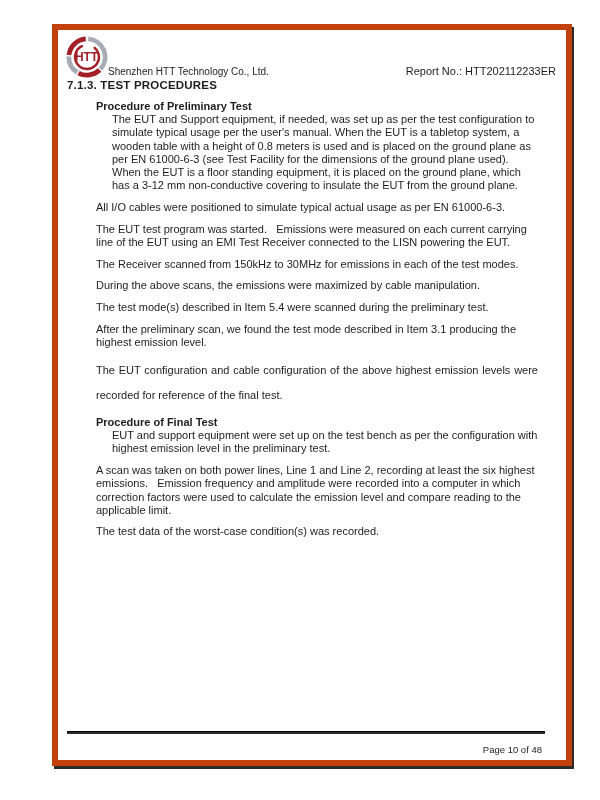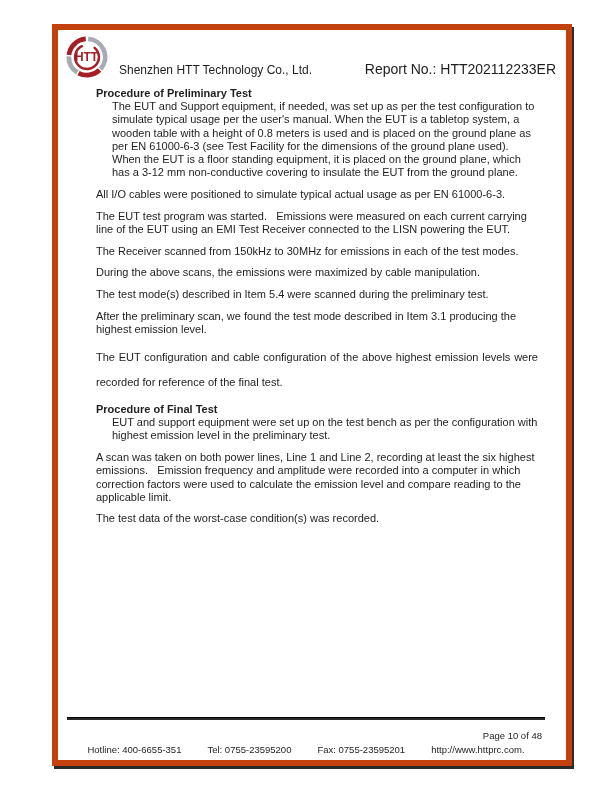--- a/index.html
+++ b/index.html
@@ -18,27 +18,27 @@
     box-shadow: 2px 3px 0 #2b2b2b;
     padding: 4px 8px 0 8px;
   }
   .header-row {
     display: flex;
     align-items: flex-end;
     padding: 2px 2px 0 0;
   }
   .logo { width: 42px; height: 42px; flex: 0 0 auto; }
   .company-name {
-    font-size: 12px;
-    margin-left: 11px;
+    font-size: 10px;
+    margin-left: 0;
     padding-bottom: 1px;
     white-space: nowrap;
   }
   .report-no {
-    font-size: 14px;
+    font-size: 11px;
     margin-left: auto;
     padding-bottom: 1px;
     white-space: nowrap;
   }
   .section-title {
     font-size: 11.5px;
     font-weight: bold;
     margin: 1px 0 0 1px;
     letter-spacing: 0.2px;
   }
@@ -98,41 +98,36 @@
       <path d="M 23.3 3.05 A 19 19 0 0 1 36.1 34.7" fill="none" stroke="var(--logo-gray,#A7ACB4)" stroke-width="5"></path>
       <path d="M 35.2 35.7 A 19 19 0 0 1 13.1 38.8" fill="none" stroke="var(--logo-red,#A32026)" stroke-width="5"></path>
       <path d="M 11.9 38.1 A 19 19 0 0 1 3.0 21.3" fill="none" stroke="var(--logo-gray,#A7ACB4)" stroke-width="5"></path>
       <path d="M 16.7 10.7 A 12.5 12.5 0 1 0 30.0 12.4" fill="none" stroke="var(--logo-red,#A32026)" stroke-width="2.6" stroke-linecap="round"></path>
       <text x="21.5" y="26.5" text-anchor="middle" font-size="12.5" font-weight="bold" font-family="Liberation Sans, DejaVu Sans, sans-serif" fill="var(--logo-red,#A32026)">HTT</text>
     </svg>
     <span class="company-name">Shenzhen HTT Technology Co., Ltd.</span>
     <span class="report-no">Report No.: HTT202112233ER</span>
   </div>
 
+  <div class="section-title">7.1.3. TEST PROCEDURES</div>
 
   <div class="content">
     <p class="h">Procedure of Preliminary Test</p>
     <p class="after-h">The EUT and Support equipment, if needed, was set up as per the test configuration to simulate typical usage per the user's manual. When the EUT is a tabletop system, a wooden table with a height of 0.8 meters is used and is placed on the ground plane as per EN 61000-6-3 (see Test Facility for the dimensions of the ground plane used). When the EUT is a floor standing equipment, it is placed on the ground plane, which has a 3-12 mm non-conductive covering to insulate the EUT from the ground plane.</p>
     <p>All I/O cables were positioned to simulate typical actual usage as per EN 61000-6-3.</p>
     <p>The EUT test program was started.   Emissions were measured on each current carrying line of the EUT using an EMI Test Receiver connected to the LISN powering the EUT.</p>
     <p>The Receiver scanned from 150kHz to 30MHz for emissions in each of the test modes.</p>
     <p>During the above scans, the emissions were maximized by cable manipulation.</p>
     <p>The test mode(s) described in Item 5.4 were scanned during the preliminary test.</p>
     <p>After the preliminary scan, we found the test mode described in Item 3.1 producing the highest emission level.</p>
     <p class="wide">The EUT configuration and cable configuration of the above highest emission levels were recorded for reference of the final test.</p>
     <p class="h">Procedure of Final Test</p>
     <p class="after-h">EUT and support equipment were set up on the test bench as per the configuration with highest emission level in the preliminary test.</p>
     <p>A scan was taken on both power lines, Line 1 and Line 2, recording at least the six highest emissions.   Emission frequency and amplitude were recorded into a computer in which correction factors were used to calculate the emission level and compare reading to the applicable limit.</p>
     <p>The test data of the worst-case condition(s) was recorded.</p>
   </div>
 
   <div class="footer">
     <div class="footer-rule"></div>
     <div class="page-num">Page 10 of 48</div>
-    <div class="contacts">
-      <span>Hotline: 400-6655-351</span>
-      <span>Tel: 0755-23595200</span>
-      <span>Fax: 0755-23595201</span>
-      <span>http://www.httprc.com.</span>
-    </div>
   </div>
 
 </div>
 
 </body></html>

